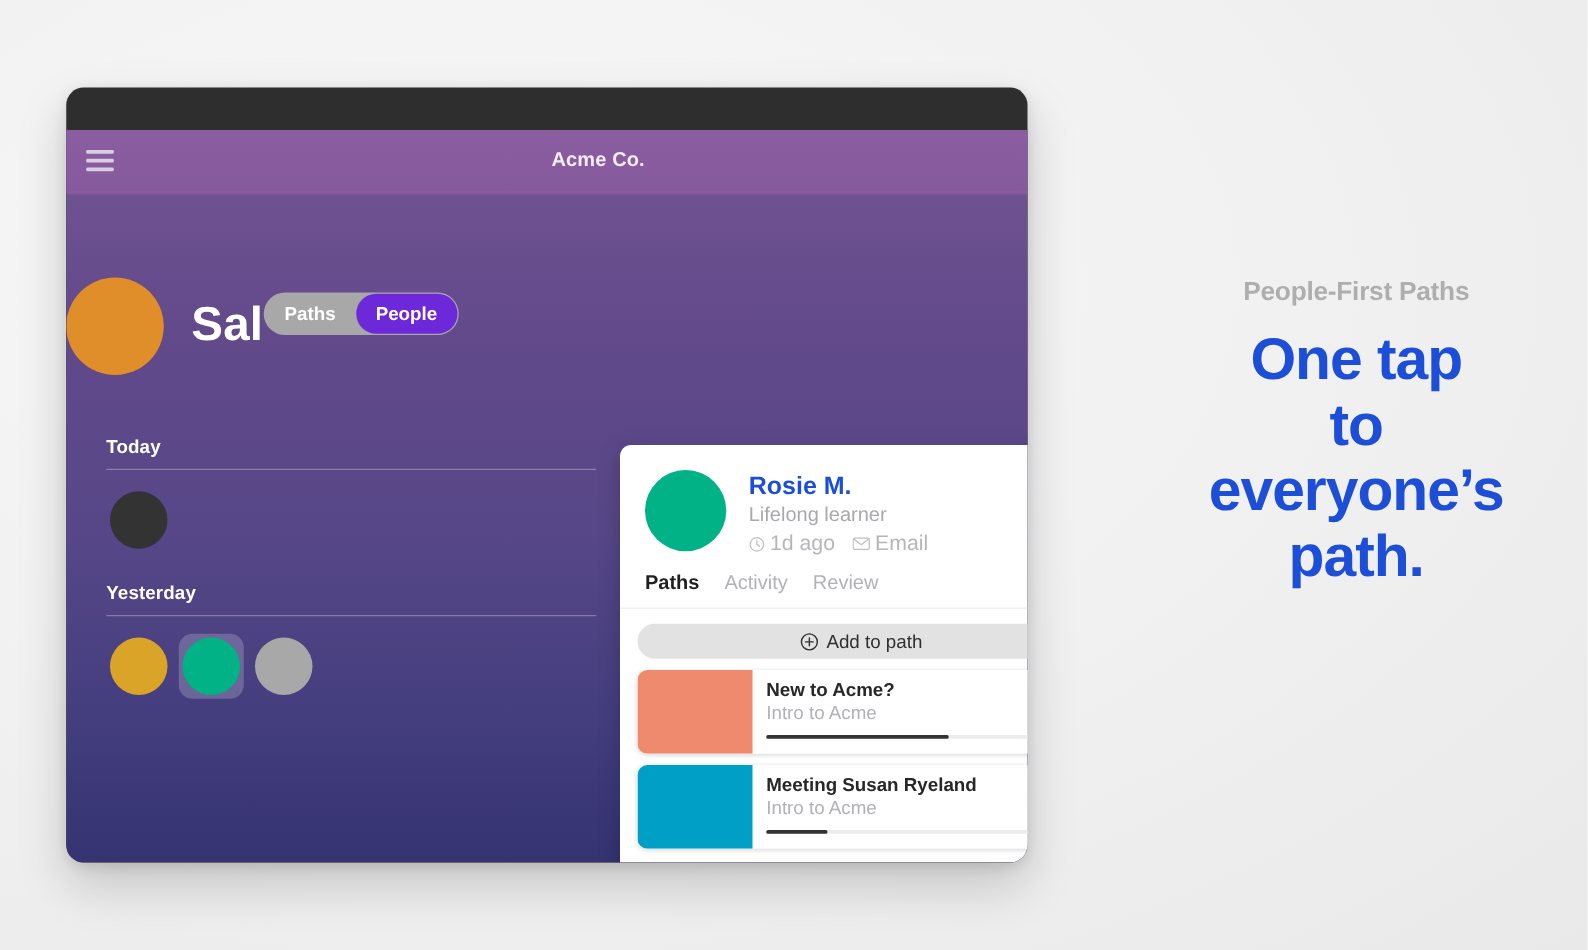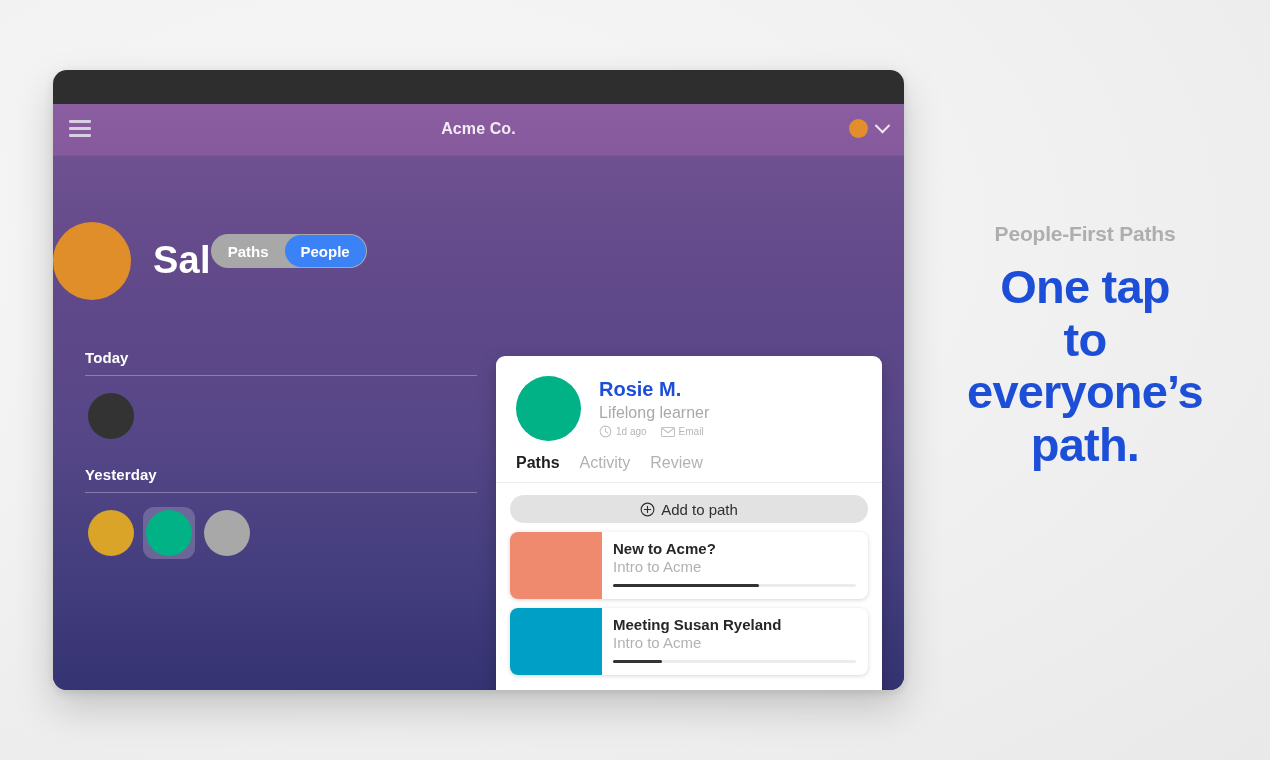--- a/index.html
+++ b/index.html
@@ -10,21 +10,21 @@
   }
   body {
     background: radial-gradient(ellipse at 30% 30%, #f7f7f7 0%, #f2f2f2 45%, #e9e9e9 100%);
     position: relative;
   }
 
   
   #device {
     position: absolute;
     left: 53px; top: 70px;
-    width: 851px; height: 620px;
+    width: 769px; height: 620px;
     background: #2e2e2e;
     border-radius: 14px;
     box-shadow: 0 18px 40px rgba(0,0,0,0.18), 0 3px 10px rgba(0,0,0,0.10);
     overflow: hidden;
   }
   #screen {
     position: absolute;
     left: 0; top: 34px;
     width: 851px; height: 586px;
     background: linear-gradient(180deg,
@@ -75,21 +75,21 @@
   #segmented {
     margin-top: 23px;
     height: 34px; background: #a8a8a8; border-radius: 17px;
     display: flex; align-items: center; padding: 0 1px;
   }
   .seg {
     height: 32px; padding: 0 16px; border-radius: 16px;
     display: flex; align-items: center; justify-content: center;
     font-size: 15px; font-weight: 700; color: #ffffff;
   }
-  .seg.active { background: #3b82f6; }
+  .seg.active { background: #6d28d9; }
 
   
   #timeline {
     position: absolute; left: 32px; top: 245px; width: 392px;
   }
   .tl-group { margin-bottom: 24px; }
   .tl-label {
     color: #ffffff; font-size: 15px; font-weight: 700;
     margin-bottom: 9px; letter-spacing: 0.1px;
   }
@@ -108,21 +108,21 @@
     width: 386px; height: 355px;
     background: #ffffff; border-radius: 9px;
     box-shadow: 0 6px 18px rgba(0,0,0,0.22);
     overflow: hidden;
   }
   #card-head { padding: 20px 20px 0 20px; display: flex; gap: 18px; }
   #card-avatar { width: 65px; height: 65px; border-radius: 50%; background: #00b285; flex: none; }
   #card-person { padding-top: 2px; }
   #card-name { font-size: 20px; font-weight: 700; color: #1d4ed8; }
   #card-sub { font-size: 16px; color: #a9a9ad; margin-top: 3px; }
-  #card-meta { display: flex; align-items: center; gap: 14px; margin-top: 3px; color: #b6b6ba; font-size: 10px; }
+  #card-meta { display: flex; align-items: center; gap: 14px; margin-top: 3px; color: #b6b6ba; font-size: 17px; }
   .meta-item { display: flex; align-items: center; gap: 4px; }
   .meta-item svg { display: block; }
 
   #card-tabs {
     display: flex; gap: 20px; padding: 13px 20px 10px 20px;
     border-bottom: 1px solid #ececec;
   }
   .ctab { font-size: 16px; color: #b2b2b6; font-weight: 400; }
   .ctab.active { color: #1f1f1f; font-weight: 700; }
 

